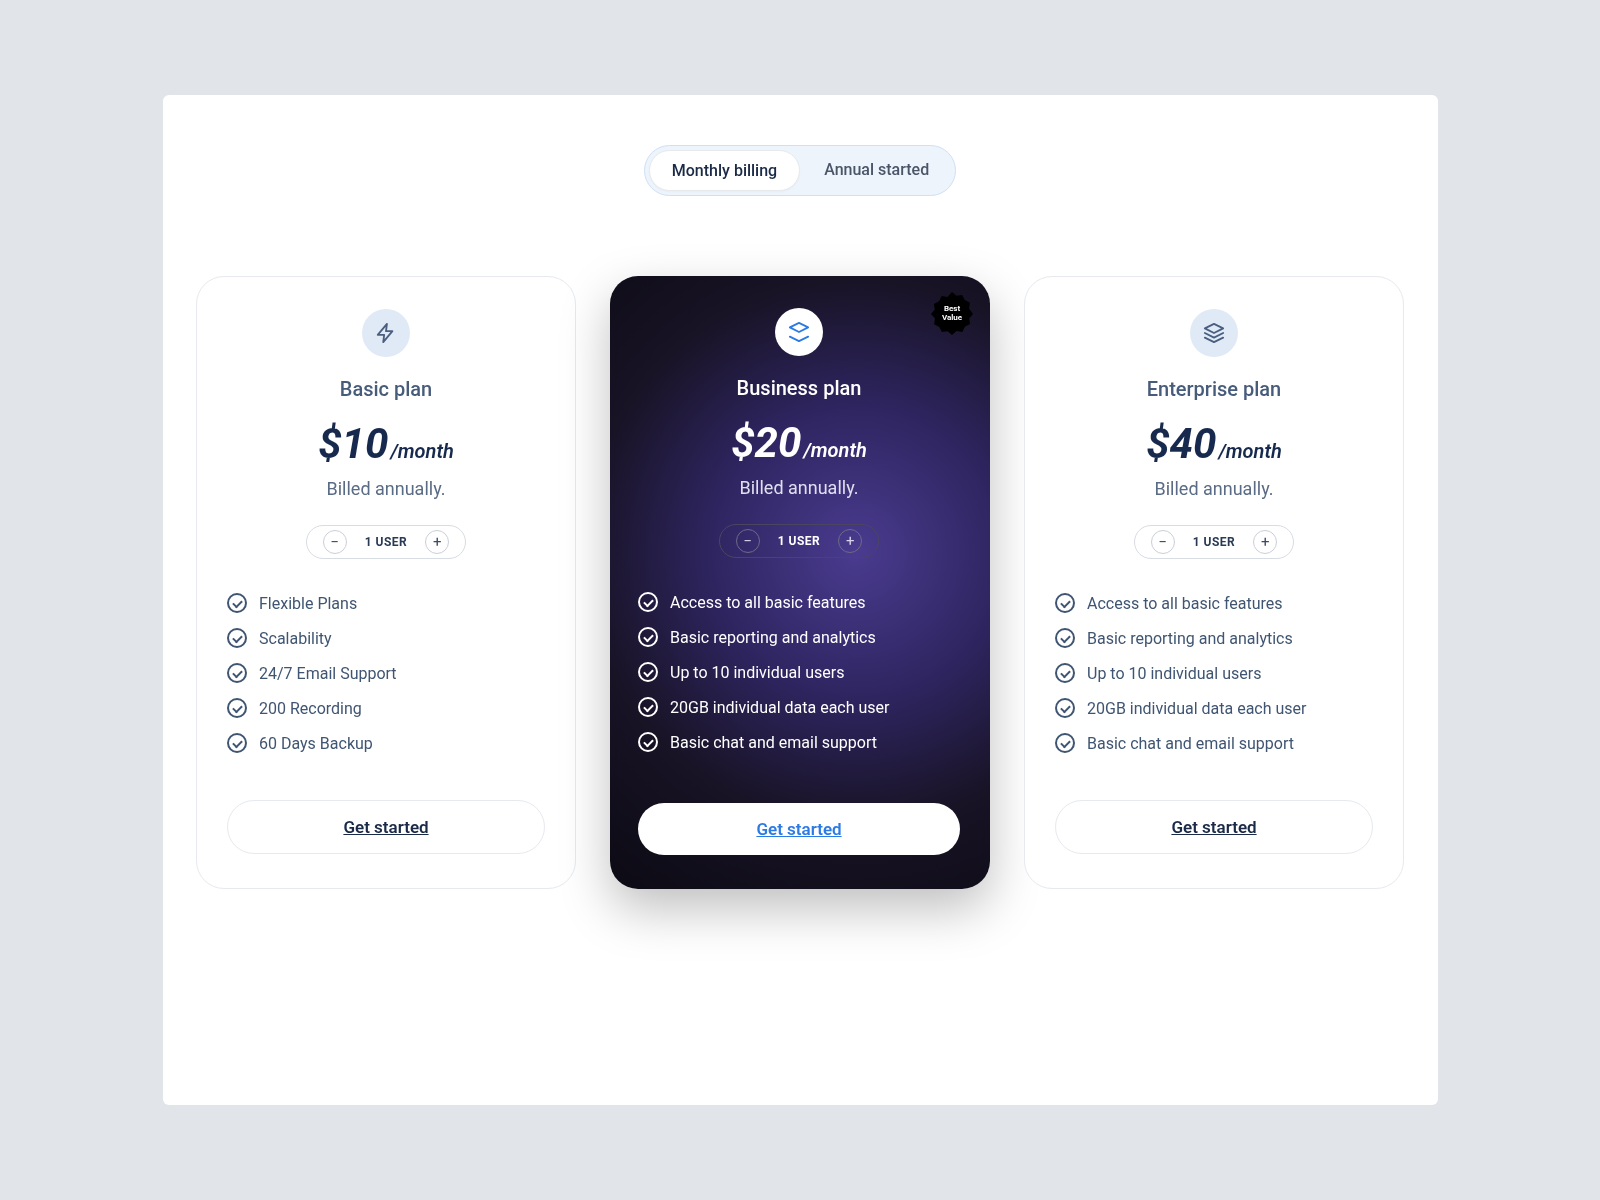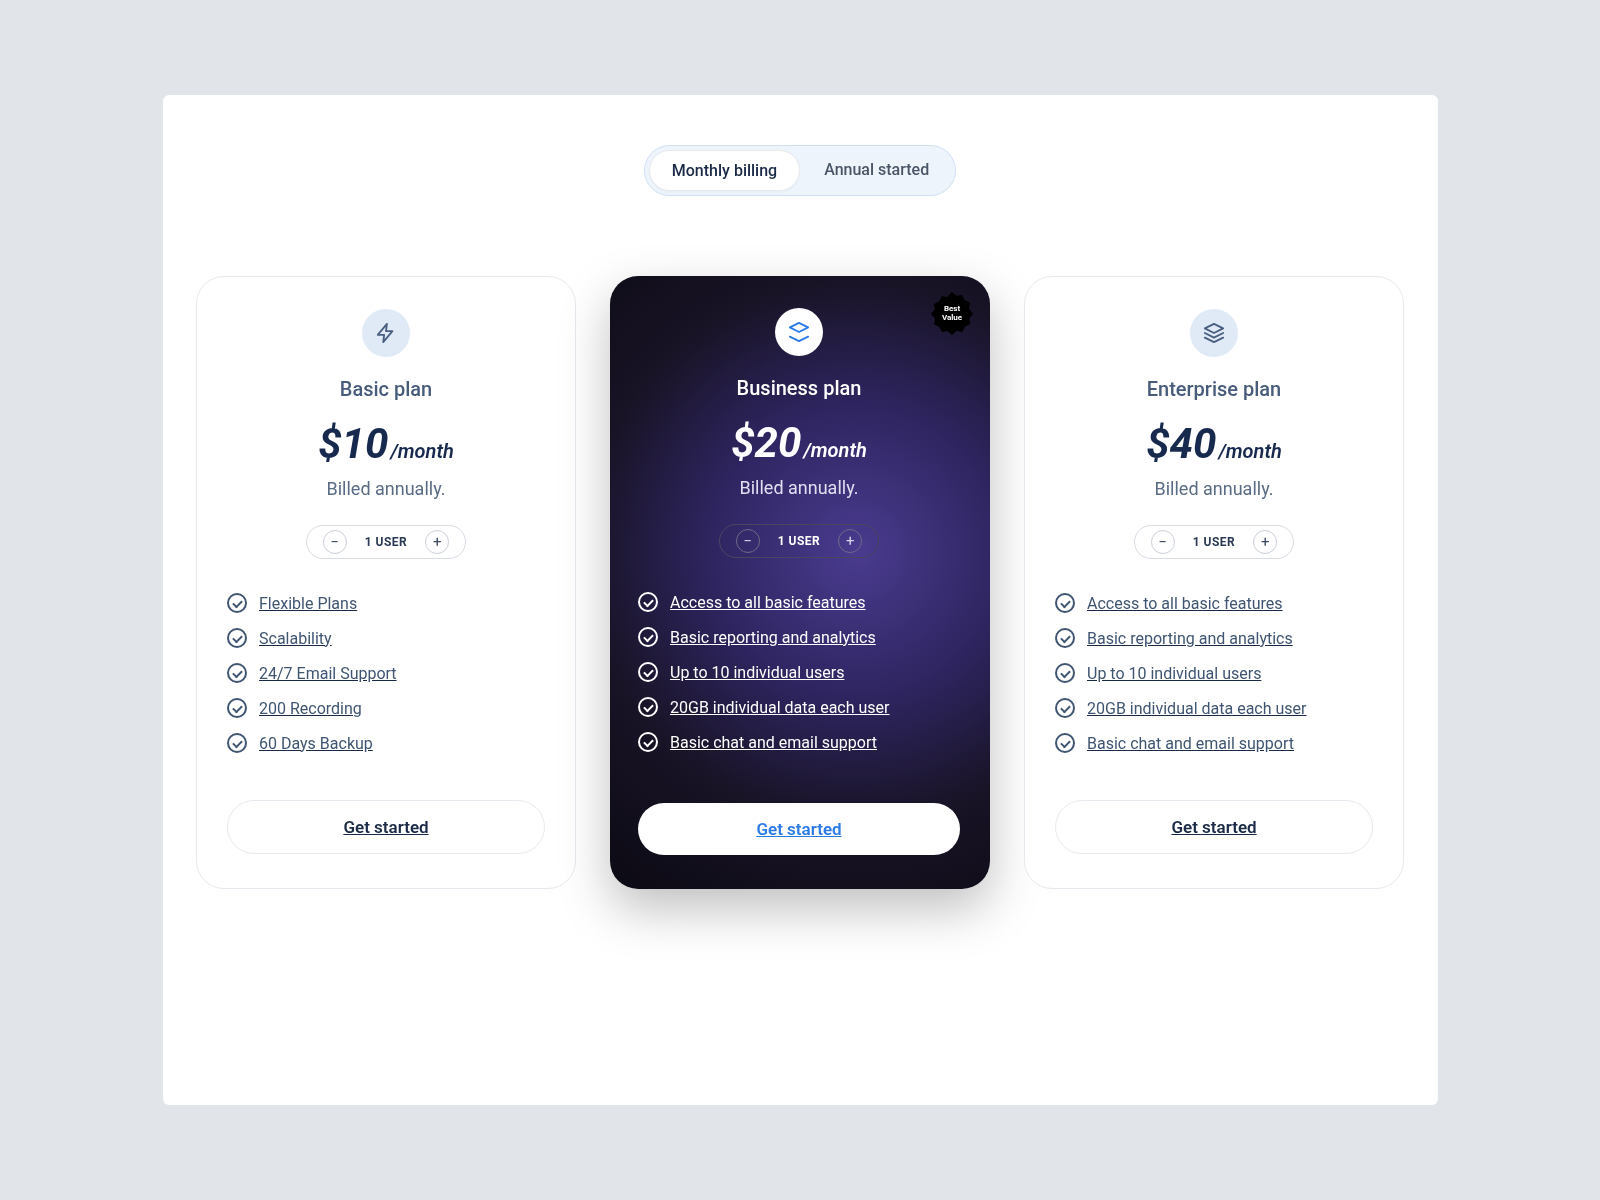--- a/index.html
+++ b/index.html
@@ -134,21 +134,21 @@
     cursor: pointer;
   }
   .card.dark .step-btn { background: transparent; border-color: #6e6a87; color: #d8d5ea; }
   .step-val {
     font-size: 12px;
     font-weight: 700;
     letter-spacing: 0.5px;
     color: #2a3a55;
   }
   .card.dark .step-val { color: #fff; }
-  .features { list-style: none; margin-bottom: 32px; text-decoration: underline; }
+  .features { list-style: none; margin-bottom: 32px; }
   .features li {
     display: flex;
     align-items: center;
     gap: 12px;
     font-size: 16px;
     margin-bottom: 15px;
     color: #3f5572;
   }
   .card.dark .features li { color: #fff; }
   .chk {

